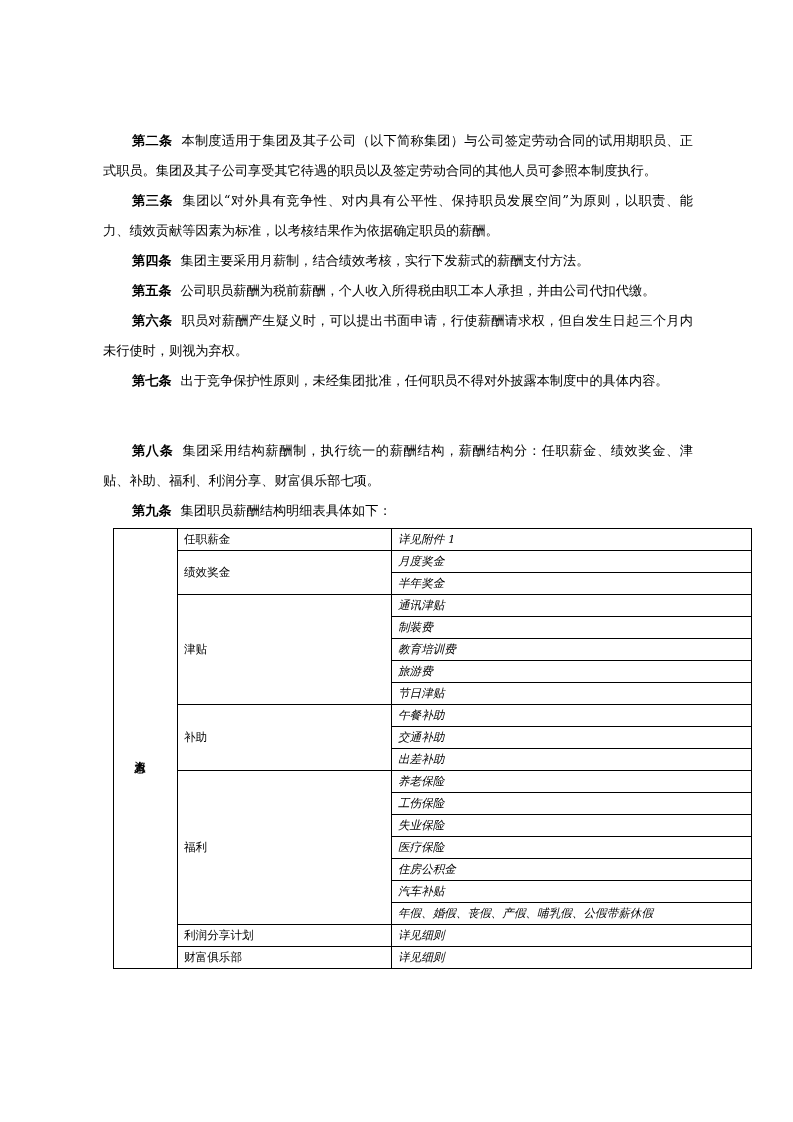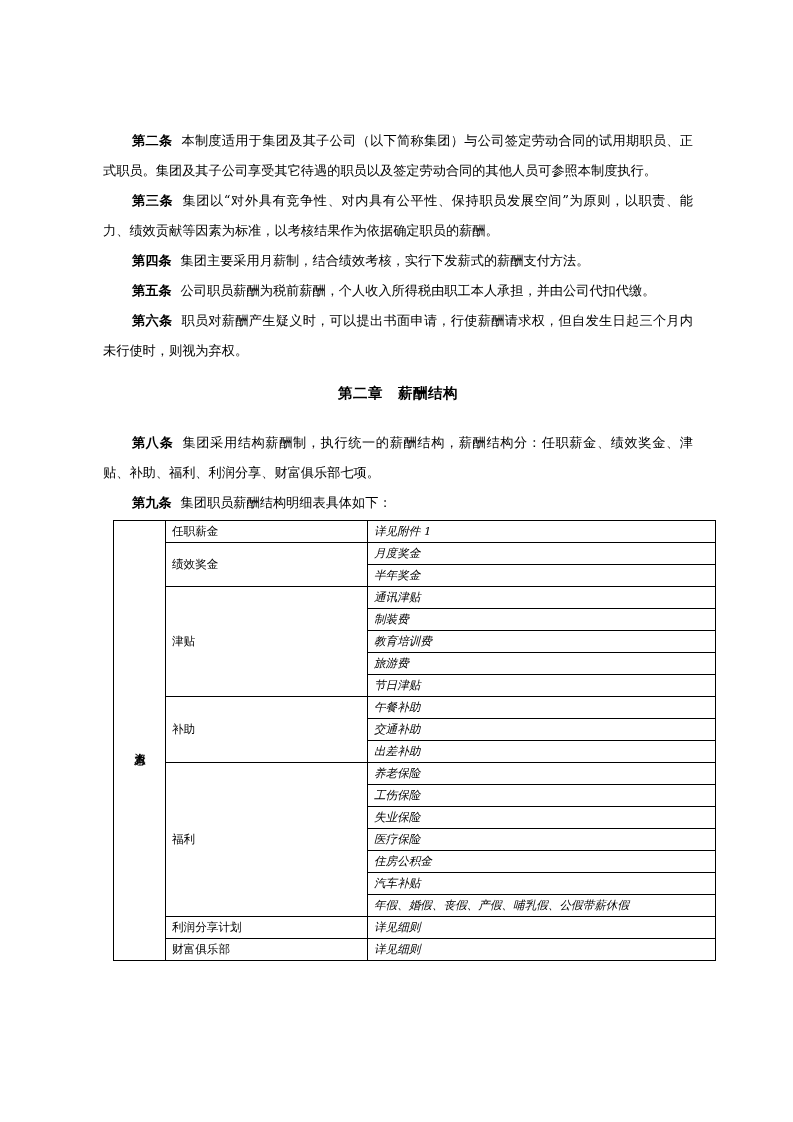--- a/index.html
+++ b/index.html
@@ -71,21 +71,21 @@
   }
   table.salary-table {
     border-collapse: collapse;
     width: 568px;
     table-layout: fixed;
   }
   table.salary-table td {
     border: 1px solid #000000;
     font-size: 11.6px;
     line-height: 1.25;
-    padding: 2px 5px 2px 6px;
+    padding: 2px 17px 2px 6px;
     height: 17px;
     vertical-align: middle;
     font-family: "DejaVu Serif", "Liberation Serif", serif;
   }
   td.col-vert {
     width: 40px;
     text-align: center;
     vertical-align: middle;
     padding: 0;
   }
@@ -115,26 +115,24 @@
     <p class="article"><span class="lbl">第二条</span><span>本制度适用于集团及其子公司（以下简称集团）与公司签定劳动合同的试用期职员、正式职员。集团及其子公司享受其它待遇的职员以及签定劳动合同的其他人员可参照本制度执行。</span></p>
 
     <p class="article"><span class="lbl">第三条</span><span>集团以“对外具有竞争性、对内具有公平性、保持职员发展空间”为原则，以职责、能力、绩效贡献等因素为标准，以考核结果作为依据确定职员的薪酬。</span></p>
 
     <p class="article"><span class="lbl">第四条</span><span>集团主要采用月薪制，结合绩效考核，实行下发薪式的薪酬支付方法。</span></p>
 
     <p class="article"><span class="lbl">第五条</span><span>公司职员薪酬为税前薪酬，个人收入所得税由职工本人承担，并由公司代扣代缴。</span></p>
 
     <p class="article"><span class="lbl">第六条</span><span>职员对薪酬产生疑义时，可以提出书面申请，行使薪酬请求权，但自发生日起三个月内未行使时，则视为弃权。</span></p>
 
+    <p class="article"><span class="lbl">第七条</span><span>出于竞争保护性原则，未经集团批准，任何职员不得对外披露本制度中的具体内容。</span></p>
 
     <div class="spacer-before-ch2"></div>
 
-    <div class="chapter-heading">
-      <span>第二章</span><span class="gap"></span><span>薪酬结构</span>
-    </div>
 
     <div class="spacer-after-ch2"></div>
 
     <p class="article"><span class="lbl">第八条</span><span>集团采用结构薪酬制，执行统一的薪酬结构，薪酬结构分：任职薪金、绩效奖金、津贴、补助、福利、利润分享、财富俱乐部七项。</span></p>
 
     <p class="article"><span class="lbl">第九条</span><span>集团职员薪酬结构明细表具体如下：</span></p>
 
     <div class="table-wrap">
       <table class="salary-table">
         <tbody>

